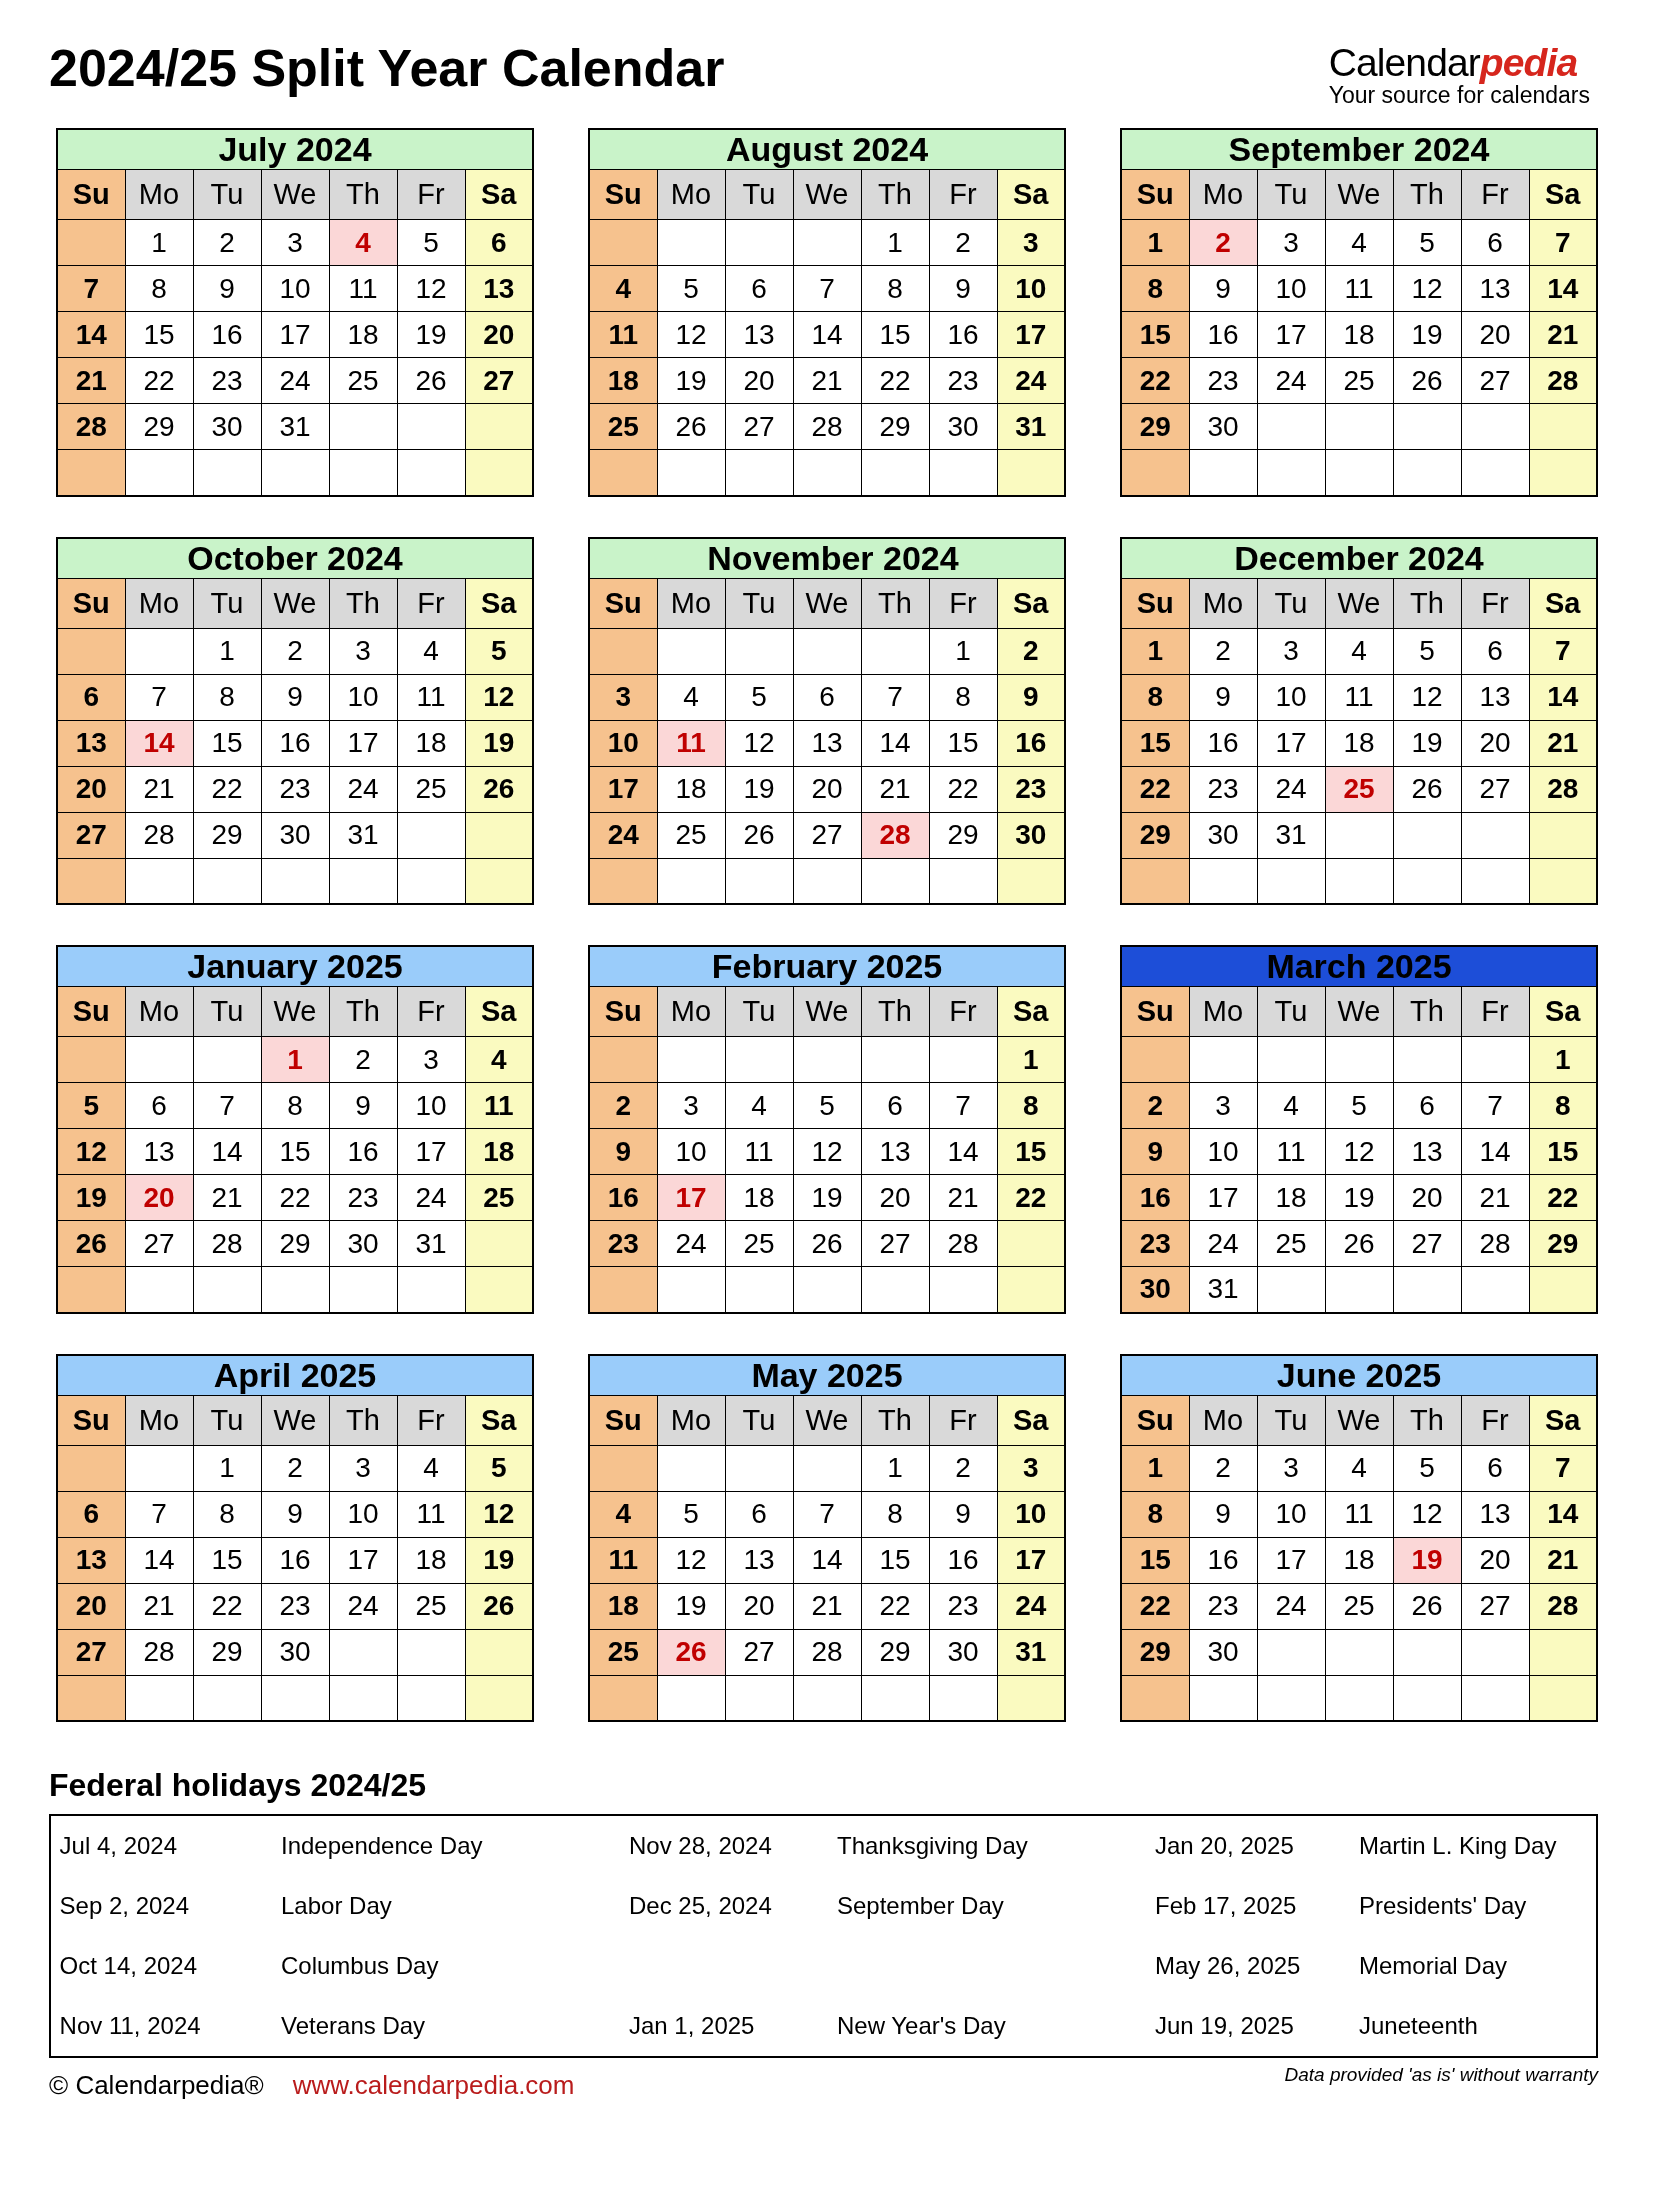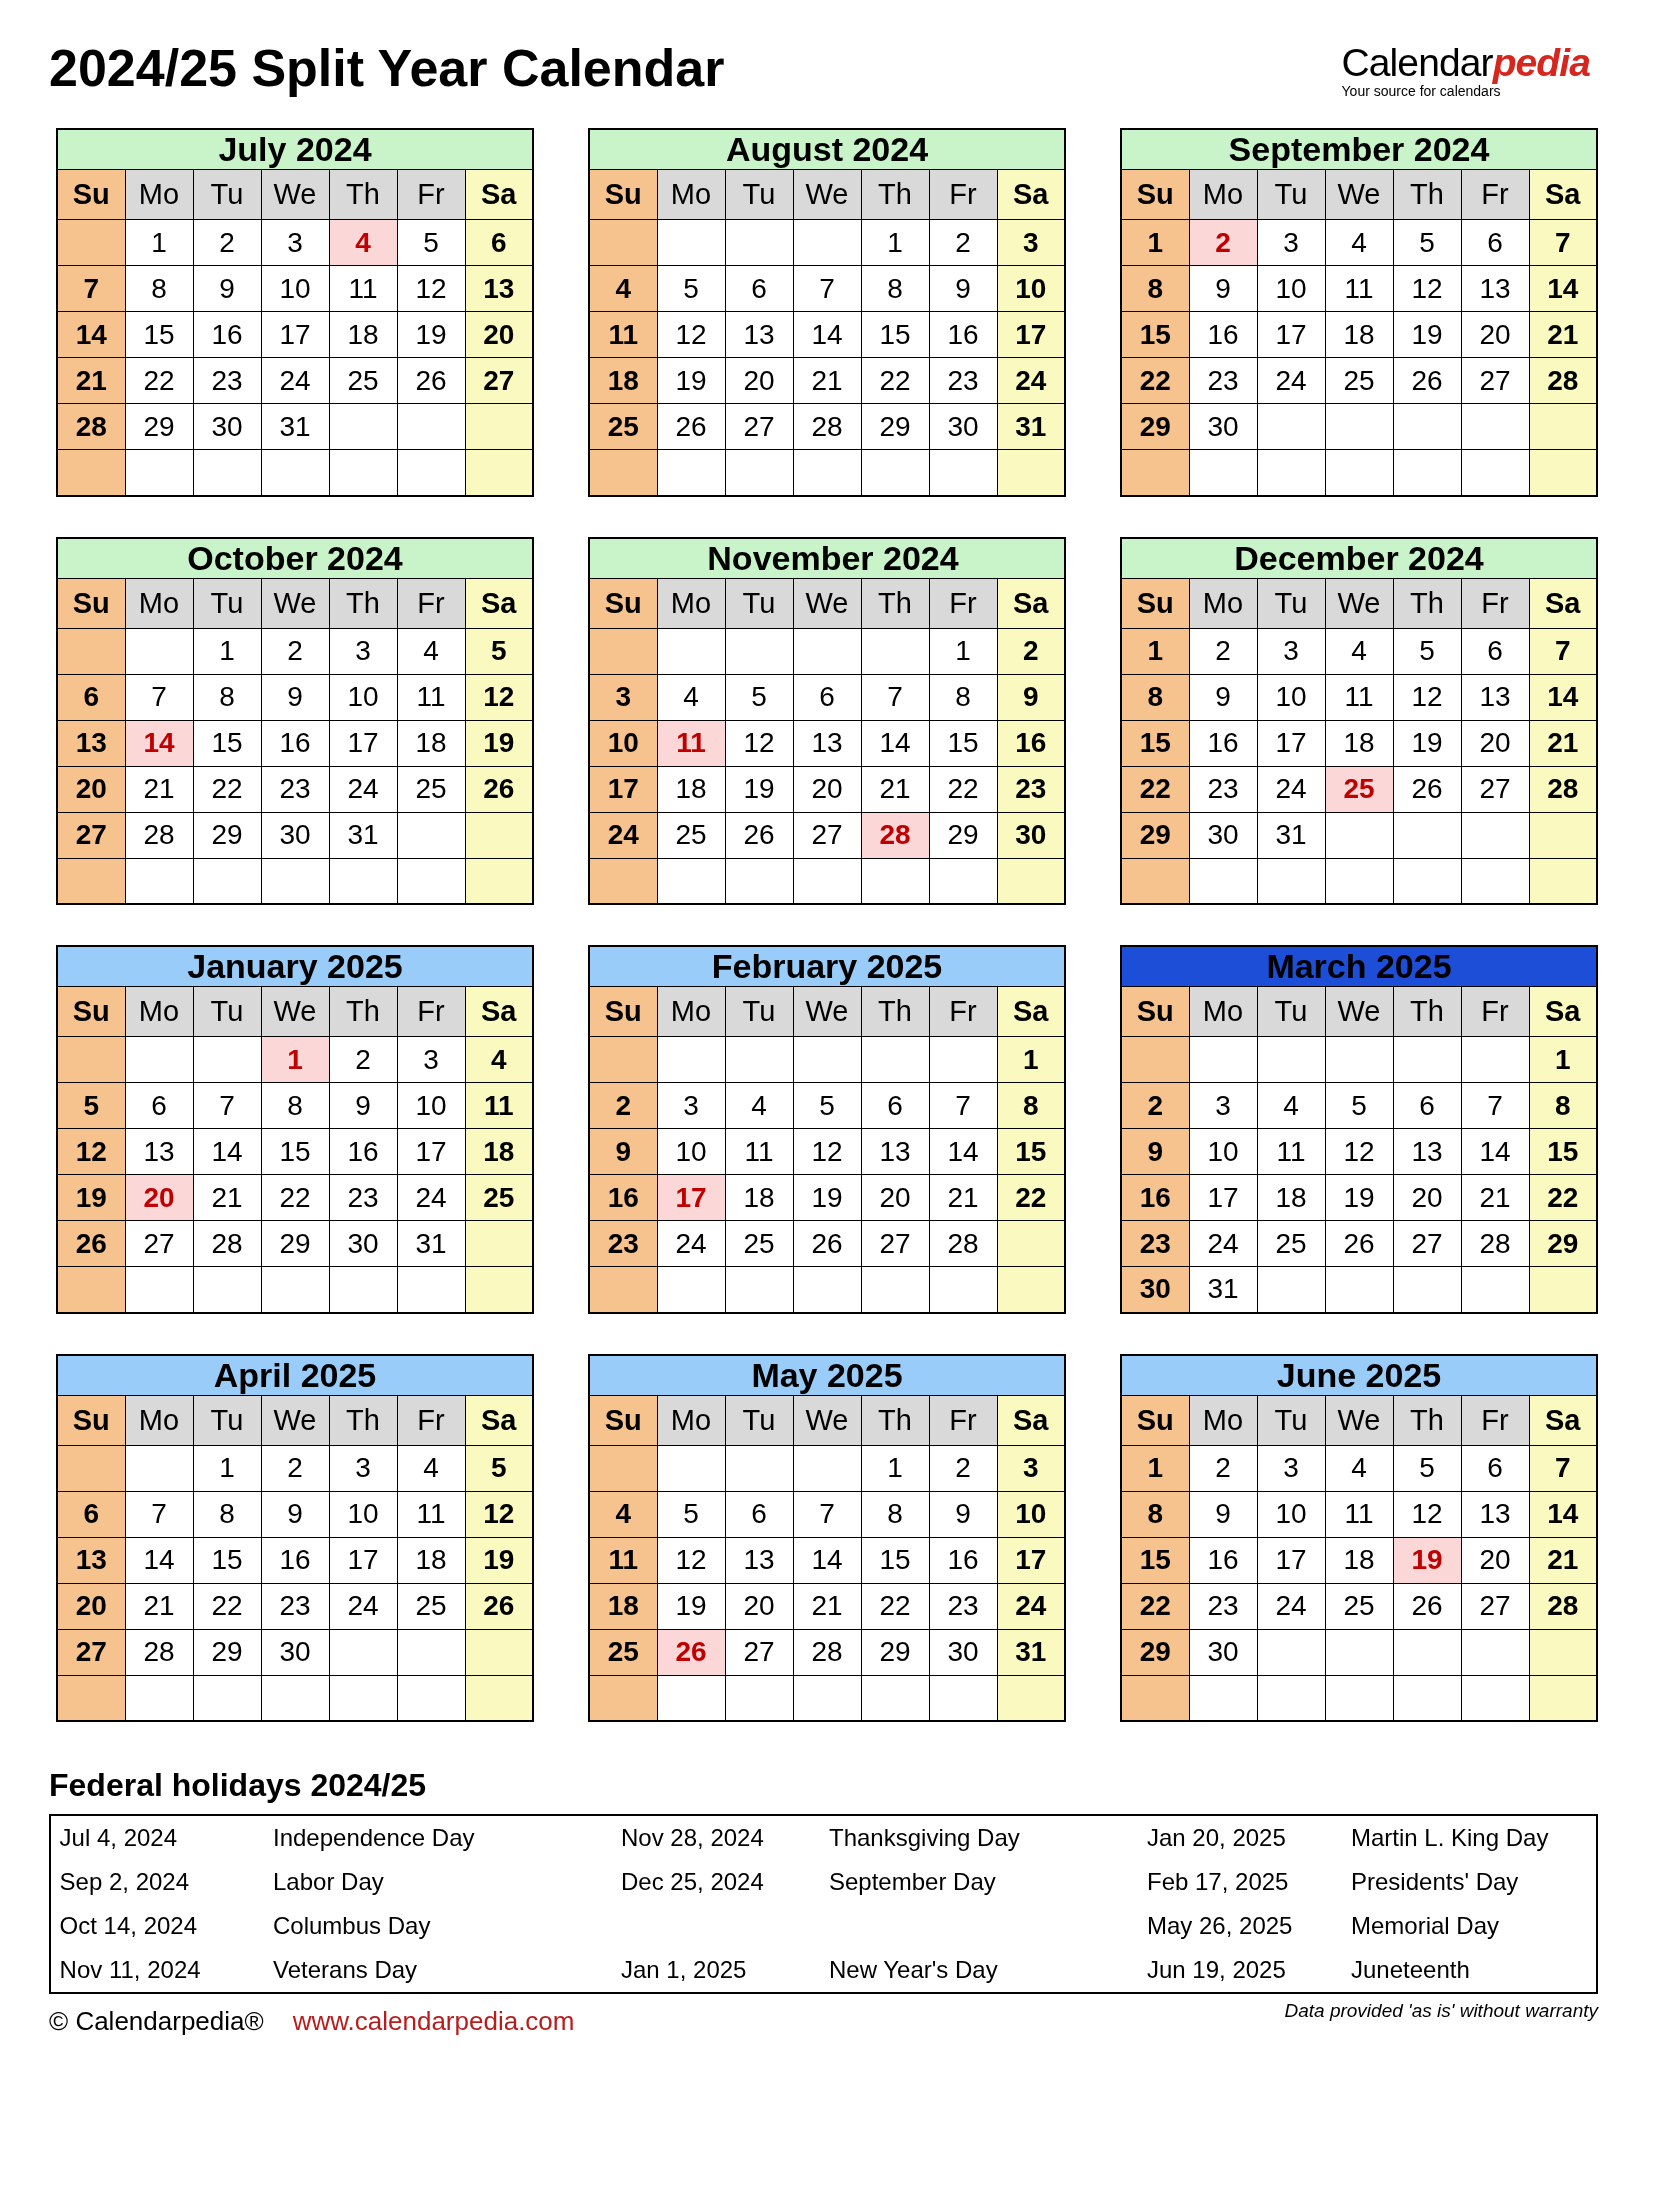--- a/index.html
+++ b/index.html
@@ -19,21 +19,21 @@
     font-family:"Liberation Sans", sans-serif;position:relative;overflow:hidden;
   }
   .page-title{
     font-size:52px;font-weight:bold;margin:40px 0 0 49px;line-height:1.1;
   }
   .logo{
     position:absolute;top:43px;right:67px;line-height:1.0;
   }
   .logo .brand{font-size:39px;letter-spacing:-0.9px;}
   .logo .brand-red{color:var(--logo-red);font-weight:bold;font-style:italic;}
-  .logo .tagline{font-size:14px;margin-top:1.7px;letter-spacing:0;}
+  .logo .tagline{font-size:23px;margin-top:1.7px;letter-spacing:0;}
 
   .calendar-grid{
     margin:31px 59px 0 56px;
     display:grid;
     grid-template-columns:repeat(3,478px);
     justify-content:space-between;
     row-gap:40px;
   }
   table.month{
     border-collapse:collapse;width:478px;table-layout:fixed;
@@ -52,21 +52,21 @@
   tr.week td.hol{background:var(--holiday-bg);color:var(--holiday-text);font-weight:bold;}
 
   .fed-heading{
     font-size:32px;font-weight:bold;margin:45px 0 10.3px 49px;
   }
   table.fed{
     margin-left:49px;width:1549px;border:2.6px solid #000;border-collapse:collapse;
     table-layout:fixed;
   }
   table.fed td{
-    font-size:24px;height:33px;vertical-align:middle;padding:8px;white-space:nowrap;
+    font-size:24px;height:33px;vertical-align:middle;padding:16px;white-space:nowrap;
   }
   table.fed td.c0{padding-left:8.6px;}
 
   .footer{
     display:flex;justify-content:space-between;align-items:flex-start;
     margin:3.4px 59px 0 49px;
   }
   .copyright{font-size:26px;margin-top:8.6px;}
   .copyright .url{margin-left:29px;color:#b91c1c;text-decoration:none;}
   .disclaimer{font-size:19px;margin-top:1.7px;font-style:italic;}

